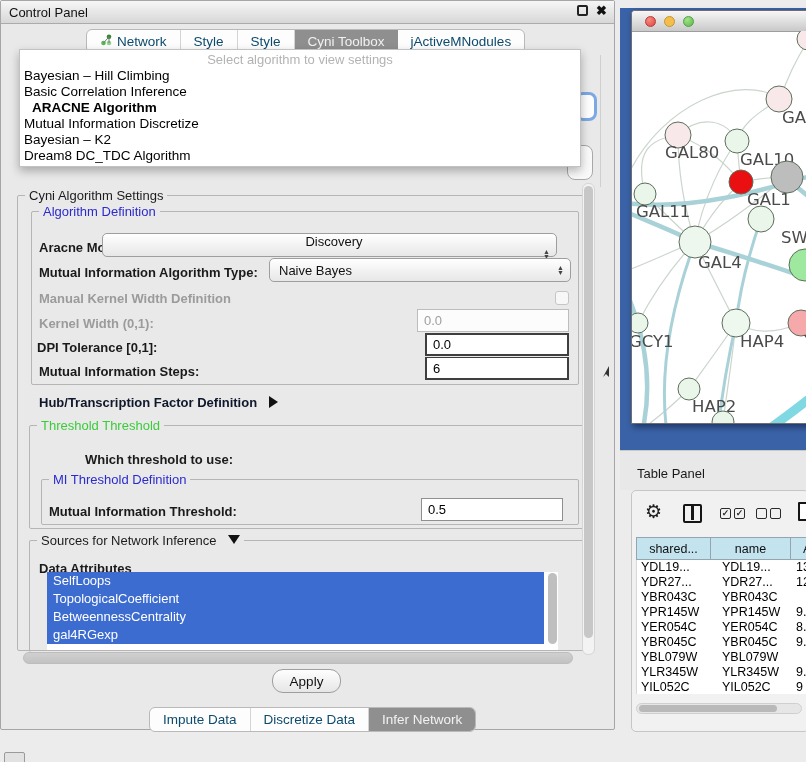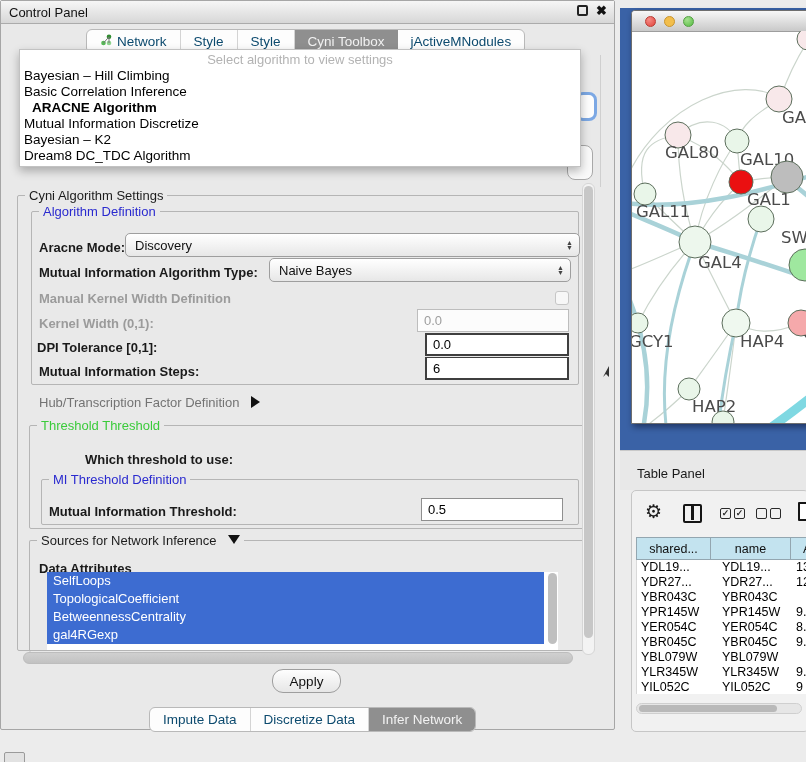--- a/index.html
+++ b/index.html
@@ -41,21 +41,21 @@
 
   
   .tborder{position:absolute;border:1px solid #B5B5B5;border-radius:2px;box-sizing:border-box;}
   .tlabel{position:absolute;top:-8px;left:7px;background:#E9E9E9;padding:0 4px;font-size:13px;white-space:nowrap;}
   .tlabel.blue{color:#2A2ACF;}
   .tlabel.green{color:#3BCB3B;}
   .tlabel.black{color:#1C1C1C;}
 
   .lbl{position:absolute;font-size:13px;font-weight:bold;color:#1A1A1A;white-space:nowrap;}
   .lbl.dis{color:#9B9B9B;}
-  .lbl.plain{font-weight:normal;color:#737373;}
+  .lbl.plain{font-weight:bold;color:#0f172a;}
 
   .combo{position:absolute;box-sizing:border-box;height:24px;
     background:linear-gradient(#FFFFFF,#E7E7E7);border:1px solid #9E9E9E;border-radius:5px;
     display:flex;align-items:center;font-size:13px;color:#111;padding-left:9px;}
   .combo .spin{margin-left:auto;margin-right:6px;display:flex;flex-direction:column;
     align-items:center;line-height:5px;font-size:7px;color:#444;}
 
   .numfield{position:absolute;box-sizing:border-box;height:23px;background:#FFF;
     border:2px solid #3F3F3F;font-size:13px;color:#000;text-align:left;
     padding:0 6px;font-family:"Liberation Sans",sans-serif;}
@@ -184,21 +184,21 @@
   </div>
 
   <div class="tborder" style="left:16px;top:194px;width:578px;height:456px;">
     <span class="tlabel black">Cyni Algorithm Settings</span>
   </div>
 
   <div class="tborder" style="left:30px;top:210px;width:548px;height:174px;">
     <span class="tlabel blue">Algorithm Definition</span>
   </div>
   <span class="lbl" style="left:38px;top:239px;">Aracne Mode:</span>
-  <div class="combo" style="left:124px;top:232px;width:455px;">
+  <div class="combo" style="left:101px;top:232px;width:455px;flex-direction:column;">
     <span>Discovery</span>
     <span class="spin">
         <span>▲</span>
         <span>▼</span>
       </span>
   </div>
   <span class="lbl" style="left:38px;top:264px;">Mutual Information Algorithm Type:</span>
   <div class="combo" style="left:268px;top:257px;width:302px;">
     <span>Naive Bayes</span>
     <span class="spin">

